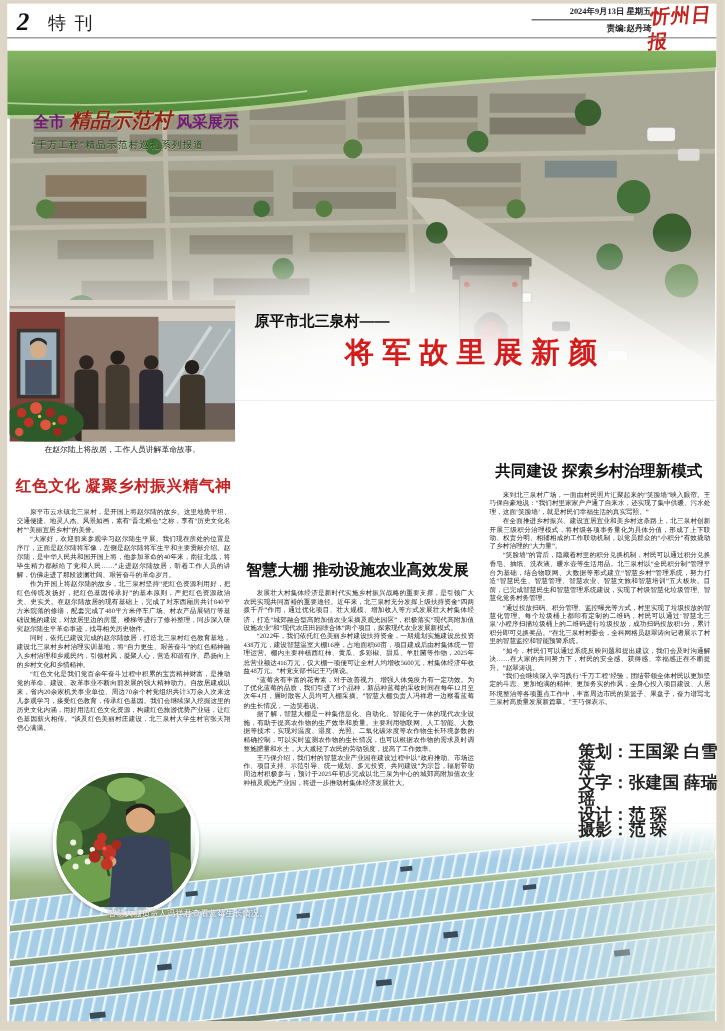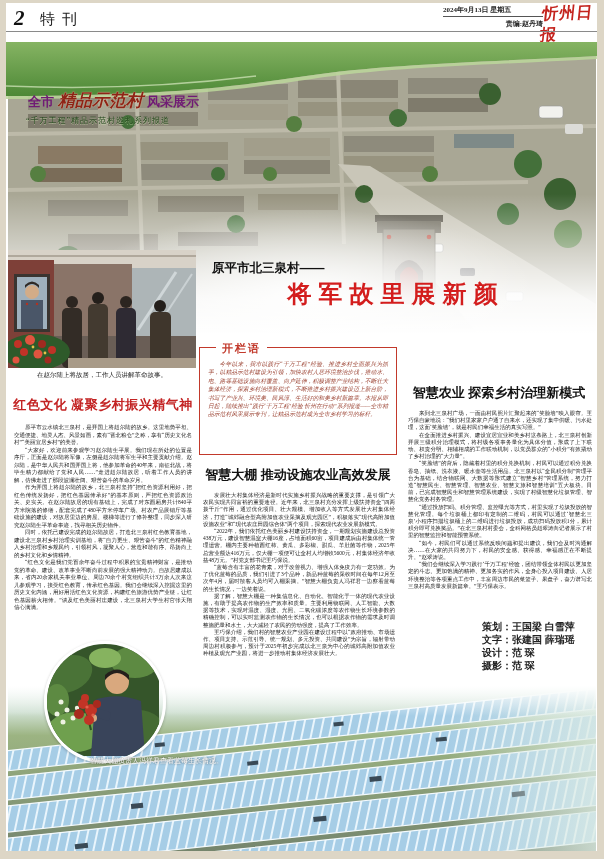--- a/index.html
+++ b/index.html
@@ -7,21 +7,21 @@
        font-family:"Liberation Serif","DejaVu Serif",serif;}
   #canvas{position:absolute;left:0;top:0;width:604px;height:859px;}
   .page{position:absolute;left:6px;top:3px;width:591px;height:848px;background:#fff;}
   .abs{position:absolute;}
 
   
   .pagenum{left:14px;top:6px;font-size:21px;font-weight:bold;font-style:italic;color:#111;}
   .section{left:40px;top:10px;font-size:15px;letter-spacing:7px;color:#222;
            font-family:"Liberation Sans","DejaVu Sans",sans-serif;}
   .hdr-rule{left:6px;top:31px;width:591px;height:0;border-top:1.6px solid #8a8a8a;}
-  .datebox{left:443px;top:5px;width:100px;text-align:left;}
+  .datebox{left:443px;top:5px;width:100px;text-align:right;}
   .date{font-size:7px;font-weight:bold;color:#222;display:block;}
   .date-rule{left:443px;top:16px;width:100px;border-top:1px solid #555;height:0;}
   .editor{left:443px;top:19px;width:100px;text-align:right;font-size:7px;font-weight:bold;color:#222;}
   .masthead{left:541px;top:3px;font-size:16px;font-weight:bold;color:#c4241e;
             transform:rotate(-2deg) skewX(-8deg);letter-spacing:1px;
             font-family:"Liberation Serif",serif;}
 
   
   .banner{left:6px;top:42px;width:591px;height:58px;}
   .banner svg{display:block;}
@@ -61,21 +61,21 @@
   .t-red{left:12px;top:396px;width:182px;font-size:13px;color:#c32323;letter-spacing:.5px;}
   .t-smart{left:201px;top:466px;width:194px;font-size:13px;color:#111;}
   .t-points{left:406px;top:384px;width:186px;font-size:13px;color:#111;}
   .body-col{color:#1c1c1c;text-align:justify;}
   .body-col p{margin:0;text-indent:2em;}
   .col-red{left:14px;top:424px;width:178px;font-size:5.5px;line-height:7.5px;}
   .col-smart{left:203px;top:492px;width:192px;font-size:5.5px;line-height:7.2px;}
   .col-points{left:408px;top:410px;width:184px;font-size:5.5px;line-height:7.2px;}
 
   
-  .credits{left:482px;top:620px;font-size:10px;line-height:13px;font-weight:bold;color:#222;z-index:6;
+  .credits{left:482px;top:620px;font-size:14px;line-height:13px;font-weight:bold;color:#222;z-index:6;
            font-family:"Liberation Sans","DejaVu Sans",sans-serif;}
 
   
   .photo-bottom{left:8px;top:686px;width:588px;height:165px;z-index:2;}
   .inset-circle{left:44px;top:641px;width:116px;height:116px;border-radius:50%;overflow:hidden;
                 border:3px solid #fff;z-index:4;box-shadow:0 1px 3px rgba(0,0,0,.25);}
   .cap-bottom{left:90px;top:756px;font-size:7px;color:#fff;z-index:5;
               text-shadow:0 0 2px rgba(0,0,0,.7);}
 </style>
 </head>
@@ -255,44 +255,40 @@
           <circle cx="37" cy="103" r="1.4" fill="#e8c24a"></circle>
       </g>
       <rect x="60" y="108" width="128" height="10" fill="#a89a88"></rect>
     </svg>
   </div>
   <div class="abs cap cap-left">在赵尔陆上将故居，工作人员讲解革命故事。</div>
 
   <div class="abs kicker">原平市北三泉村——</div>
   <div class="abs bigtitle">将军故里展新颜</div>
 
-  <div class="abs opener">
-    <div class="opener-label">开栏语</div>
-    <div class="opener-text">今年以来，我市以践行“千万工程”经验、推进乡村全面振兴为抓手，以精品示范村建设为引领，加快农村人居环境整治步伐，推动水、电、路等基础设施向村覆盖、向户延伸，积极调整产业结构，不断壮大集体经济，探索乡村治理新模式，不断推进乡村振兴建设迈上新台阶，书写了产业兴、环境美、民风淳、生活好的和美乡村新篇章。本报从即日起，陆续推出“践行‘千万工程’经验 忻州在行动”系列报道——全市精品示范村风采展示专刊，让精品示范村成为全市乡村学习的标杆。</div>
-  </div>
 
   <div class="abs atitle t-red">红色文化 凝聚乡村振兴精气神</div>
   <div class="abs body-col col-red">
     <p>原平市云水镇北三泉村，是开国上将赵尔陆的故乡。这里地势平坦、交通便捷、地灵人杰、风景如画，素有“晋北粮仓”之称，享有“历史文化名村”“美丽宜居乡村”的美誉。</p>
     <p>“大家好，欢迎前来参观学习赵尔陆生平展。我们现在所处的位置是序厅，正面是赵尔陆将军像，左侧是赵尔陆将军生平和主要贡献介绍。赵尔陆，是中华人民共和国开国上将，他参加革命的40年来，南征北战，将毕生精力都献给了党和人民……”走进赵尔陆故居，听着工作人员的讲解，仿佛走进了那段波澜壮阔、艰苦奋斗的革命岁月。</p>
     <p>作为开国上将赵尔陆的故乡，北三泉村坚持“把红色资源利用好，把红色传统发扬好，把红色基因传承好”的基本原则，严把红色资源政治关、史实关。在赵尔陆故居的现有基础上，完成了对东西厢房共计840平方米院落的修缮，配套完成了480平方米停车广场、村农产品展销厅等基础设施的建设，对故居里边的房屋、楼梯等进行了修补整理，同步深入研究赵尔陆生平革命事迹，找寻相关历史物件。</p>
     <p>同时，依托已建设完成的赵尔陆故居，打造北三泉村红色教育基地，建设北三泉村乡村治理实训基地，将“自力更生、艰苦奋斗”的红色精神融入乡村治理和乡规民约，引领村风，凝聚人心，营造和谐有序、昂扬向上的乡村文化和乡情精神。</p>
     <p>“红色文化是我们党百余年奋斗过程中积累的宝贵精神财富，是推动党的革命、建设、改革事业不断向前发展的强大精神动力。自故居建成以来，省内20余家机关事业单位、周边70余个村党组织共计3万余人次来这儿参观学习，接受红色教育，传承红色基因。我们会继续深入挖掘这里的历史文化内涵，用好用活红色文化资源，构建红色旅游优势产业链，让红色基因薪火相传。”谈及红色美丽村庄建设，北三泉村大学生村官张天翔信心满满。</p>
   </div>
 
   <div class="abs atitle t-smart">智慧大棚 推动设施农业高效发展</div>
   <div class="abs body-col col-smart">
     <p>发展壮大村集体经济是新时代实施乡村振兴战略的重要支撑，是引领广大农民实现共同富裕的重要途径。近年来，北三泉村充分发挥上级扶持资金“四两拨千斤”作用，通过优化项目、壮大规模、增加收入等方式发展壮大村集体经济，打造“城郊融合型高附加值农业采摘及观光园区”，积极落实“现代高附加值设施农业”和“现代农庄田园综合体”两个项目，探索现代农业发展新模式。</p>
     <p>“2022年，我们依托红色美丽乡村建设扶持资金，一期规划实施建设总投资438万元，建设智慧温室大棚16座，占地面积60亩，项目建成后由村集体统一管理运营。棚内主要种植西红柿、黄瓜、多彩椒、甜瓜、羊肚菌等作物，2025年总营业额达416万元，仅大棚一项便可让全村人均增收5600元，村集体经济年收益48万元。”村党支部书记王巧保说。</p>
     <p>“蓝莓含有丰富的花青素，对于改善视力、增强人体免疫力有一定功效。为了优化蓝莓的品质，我们引进了3个品种，新品种蓝莓的采收时间在每年12月至次年4月，届时散客人员均可入棚采摘。”智慧大棚负责人冯祥君一边察看蓝莓的生长情况，一边笑着说。</p>
     <p>据了解，智慧大棚是一种集信息化、自动化、智能化于一体的现代农业设施，有助于提高农作物的生产效率和质量。主要利用物联网、人工智能、大数据等技术，实现对温度、湿度、光照、二氧化碳浓度等农作物生长环境参数的精确控制，可以实时监测农作物的生长情况，也可以根据农作物的需求及时调整施肥量和水土，大大减轻了农民的劳动强度，提高了工作效率。</p>
     <p>王巧保介绍，我们村的智慧农业产业园在建设过程中以“政府推动、市场运作、项目支持、示范引导、统一规划、多元投资、共同建设”为宗旨，辐射带动周边村积极参与，预计于2025年初步完成以北三泉为中心的城郊高附加值农业种植及观光产业园，将进一步推动村集体经济发展壮大。</p>
   </div>
 
-  <div class="abs atitle t-points">智慧农业 探索乡村治理新模式</div>
+  <div class="abs atitle t-points">共同建设 探索乡村治理新模式</div>
   <div class="abs body-col col-points">
     <p>来到北三泉村广场，一面由村民照片汇聚起来的“笑脸墙”映入眼帘。王巧保自豪地说：“我们村里家家户户通了自来水，还实现了集中供暖、污水处理，这面‘笑脸墙’，就是村民们幸福生活的真实写照。”</p>
     <p>在全面推进乡村振兴、建设宜居宜业和美乡村这条路上，北三泉村创新开展三级积分治理模式，将村级各项事务量化为具体分值，形成了上下联动、权责分明、相辅相成的工作联动机制，以党员群众的“小积分”有效撬动了乡村治理的“大力量”。</p>
     <p>“笑脸墙”的背后，隐藏着村里的积分兑换机制，村民可以通过积分兑换香皂、抽纸、洗衣液、暖水壶等生活用品。北三泉村以“全民积分制”管理平台为基础，结合物联网、大数据等形式建立“智慧乡村”管理系统，努力打造“智慧民生、智慧管理、智慧农业、智慧文旅和智慧培训”五大板块。目前，已完成智慧民生和智慧管理系统建设，实现了村级智慧化垃圾管理、智慧化党务村务管理。</p>
     <p>“通过投放扫码、积分管理、监控曝光等方式，村里实现了垃圾投放的智慧化管理。每个垃圾桶上都印有定制的二维码，村民可以通过‘智慧北三泉’小程序扫描垃圾桶上的二维码进行垃圾投放，成功扫码投放积1分，累计积分即可兑换奖品。”在北三泉村村委会，全科网格员赵翠涛向记者展示了村里的智慧监控和智能预警系统。</p>
     <p>“如今，村民们可以通过系统反映问题和提出建议，我们会及时沟通解决……在大家的共同努力下，村民的安全感、获得感、幸福感正在不断提升。”赵翠涛说。</p>
     <p>“我们会继续深入学习践行‘千万工程’经验，团结带领全体村民以更加坚定的斗志、更加饱满的精神、更加务实的作风，全身心投入项目建设、人居环境整治等各项重点工作中，丰富周边市民的菜篮子、果盘子，奋力谱写北三泉村高质量发展新篇章。”王巧保表示。</p>
   </div>
 
   <div class="abs credits">

